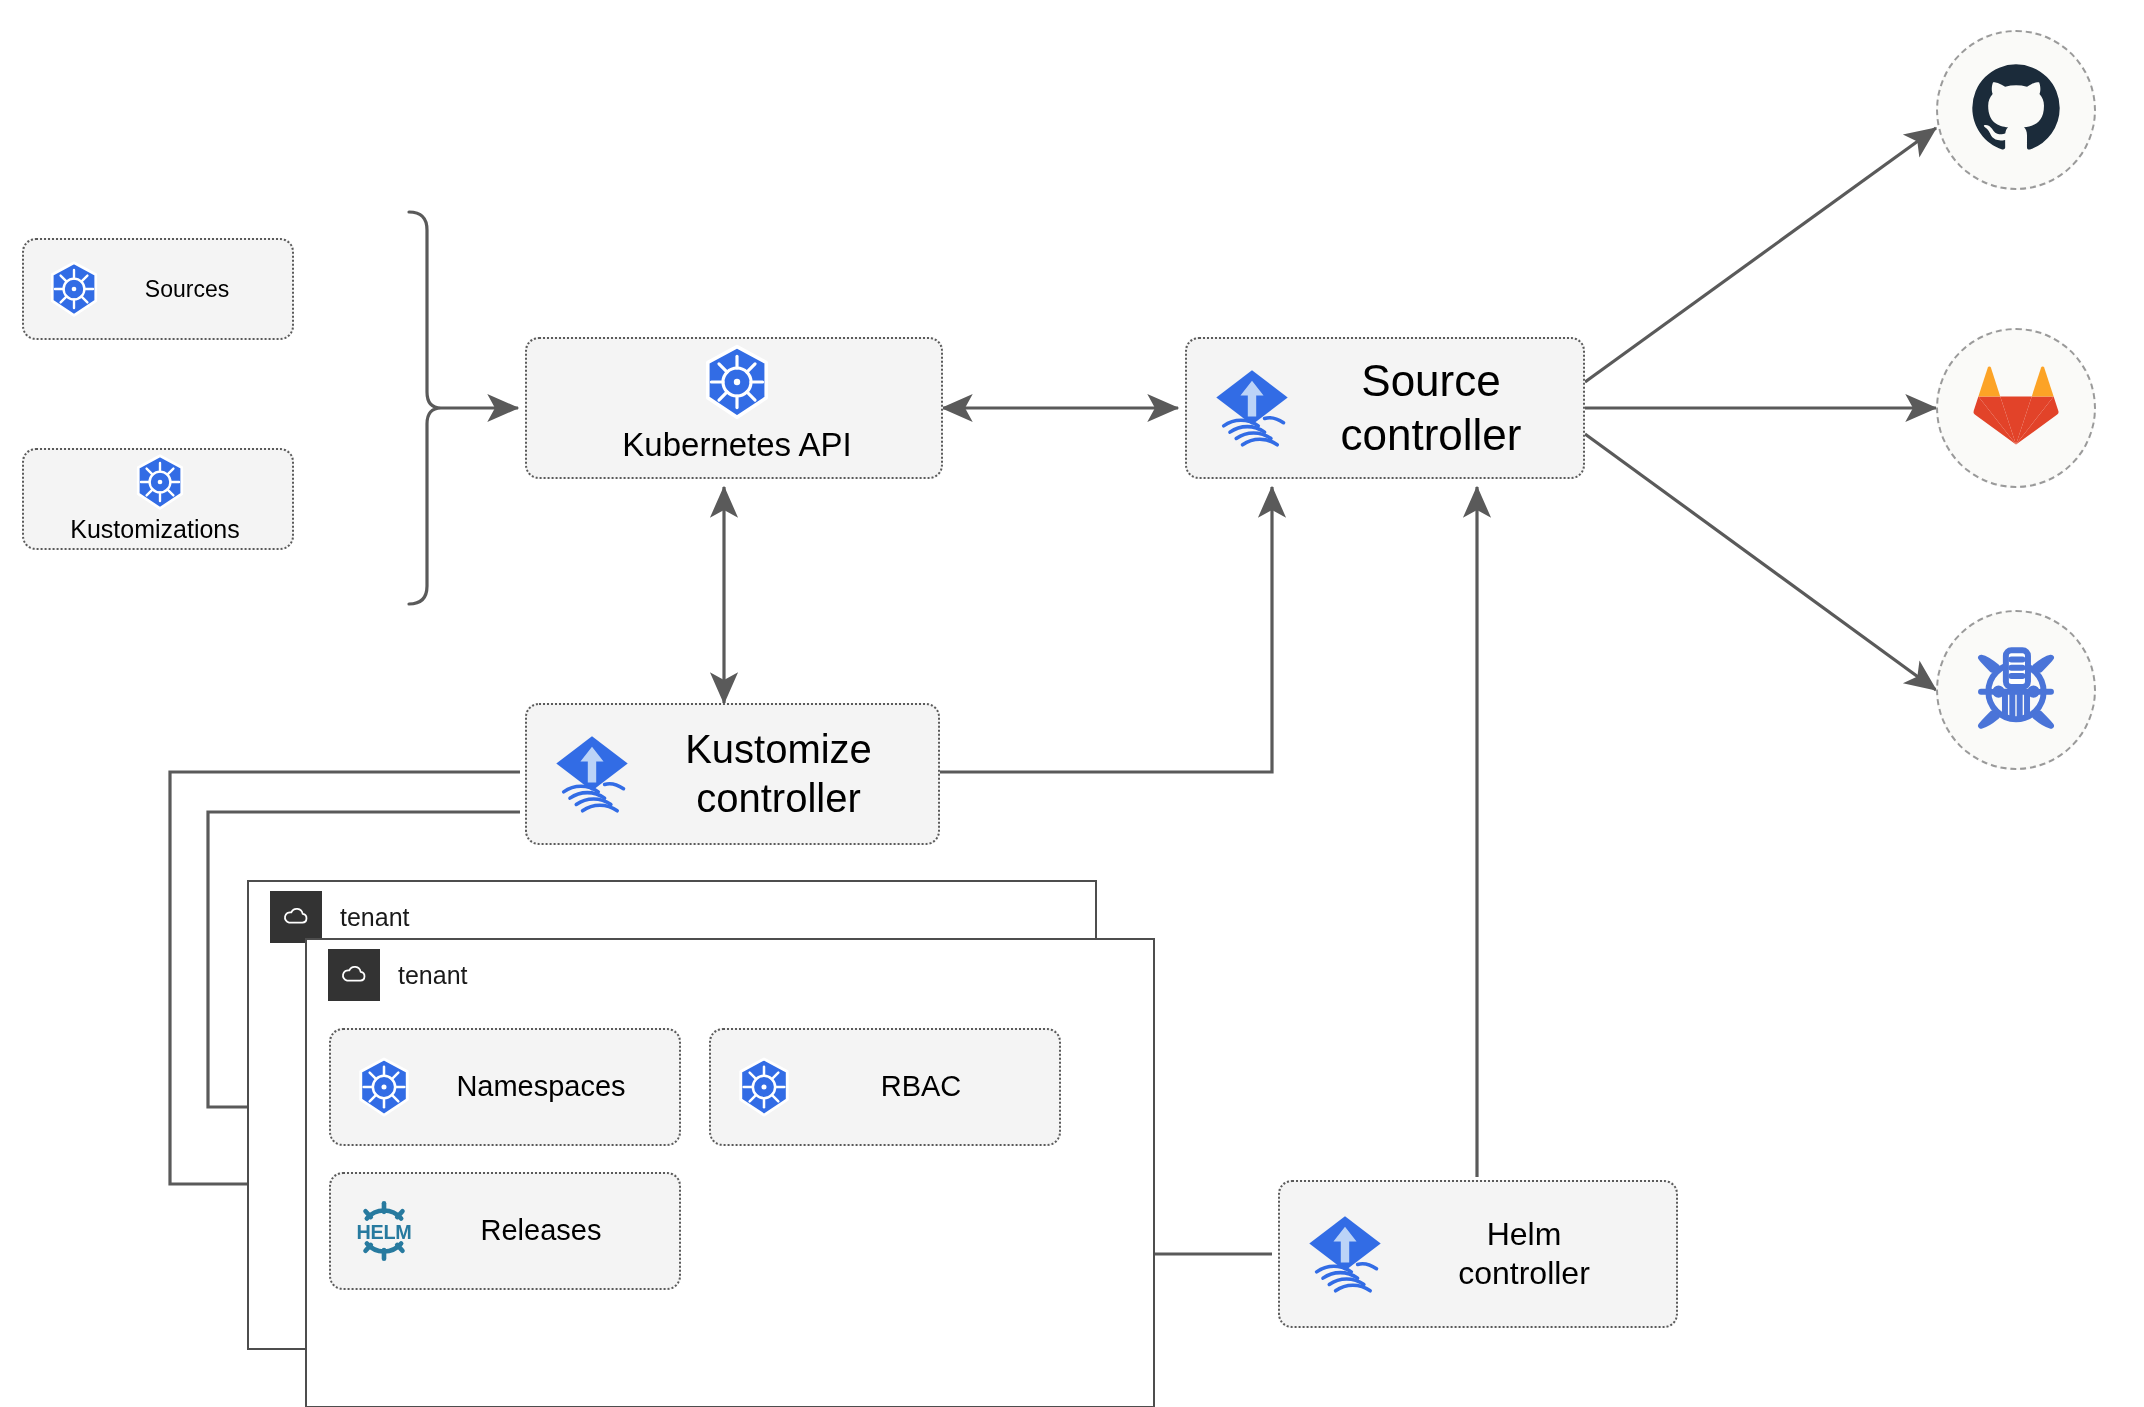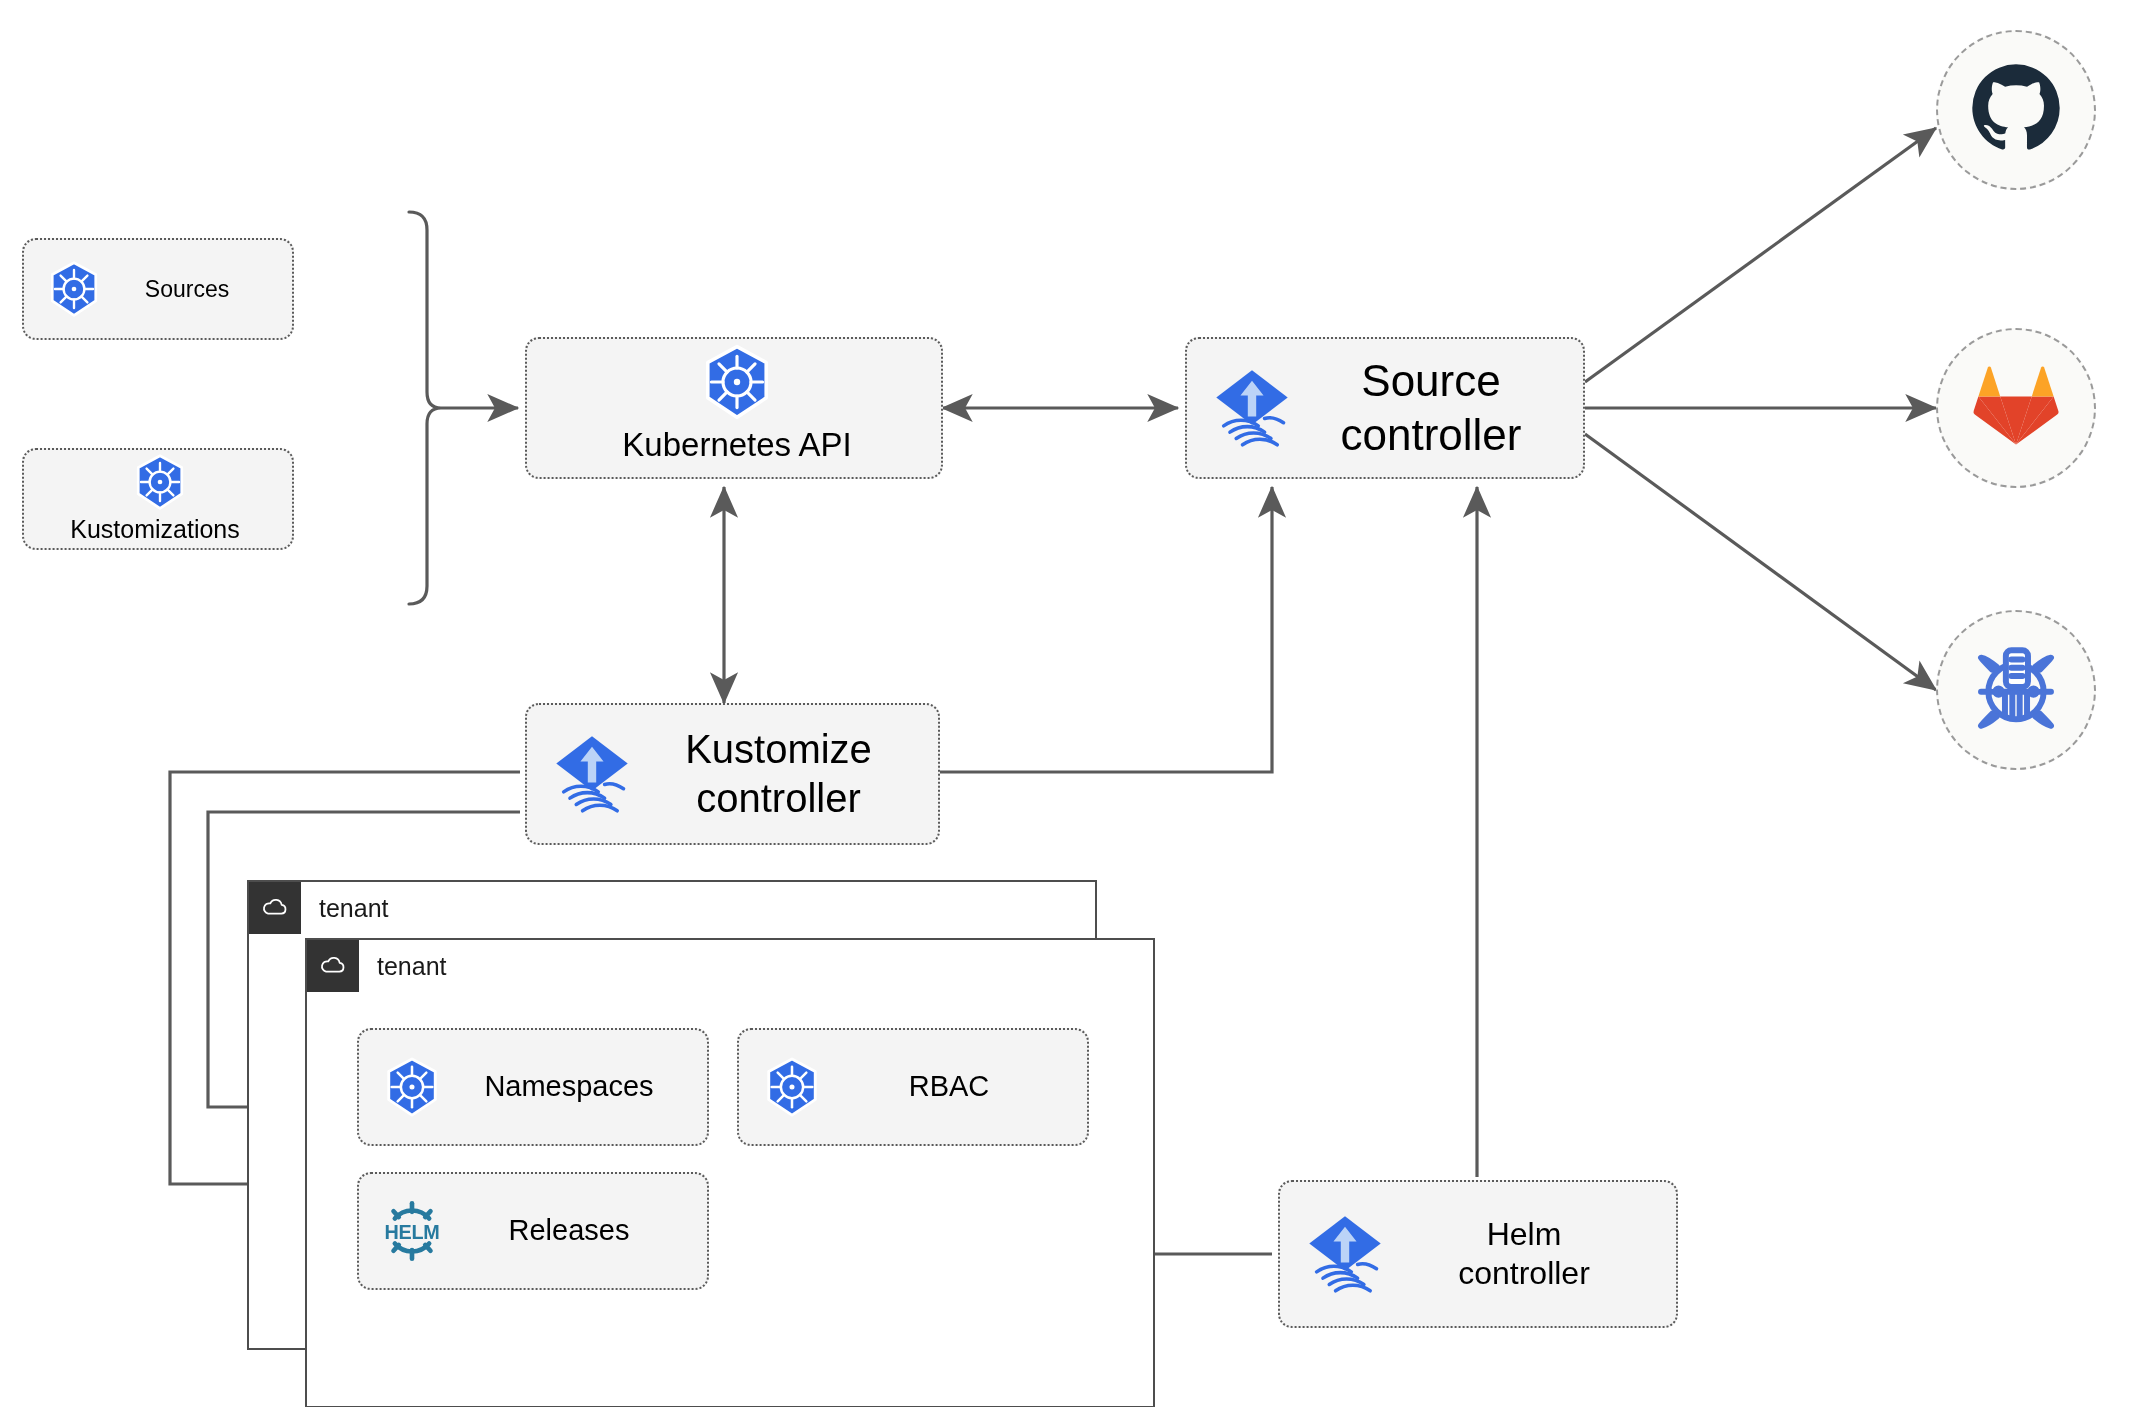--- a/index.html
+++ b/index.html
@@ -73,25 +73,26 @@
   }
   
   .tenant-panel {
     position: absolute;
     background: #ffffff;
     border: 2.6px solid #4d4d4d;
     z-index: 2;
   }
   .tenant-head {
     position: absolute;
-    top: 0; left: 0;
+    top: 9px; left: 0;
     height: 52px;
     display: flex;
     align-items: center;
     background: #ffffff;
+    padding-left: 21px;
   }
   .tenant-badge {
     width: 52px; height: 52px;
     background: #333333;
     display: flex;
     align-items: center;
     justify-content: center;
     flex: 0 0 auto;
   }
   .tenant-title {
@@ -99,21 +100,21 @@
     color: #1a1a1a;
     padding-left: 18px;
     white-space: nowrap;
   }
   .tenant-body {
     position: absolute;
     left: 0; top: 52px; right: 0; bottom: 0;
   }
   .res-grid {
     position: absolute;
-    left: 50px; top: 36px;
+    left: 22px; top: 36px;
     display: grid;
     grid-template-columns: 352px 352px;
     grid-template-rows: 118px 118px;
     column-gap: 28px;
     row-gap: 26px;
   }
   .res-grid .node { position: relative; left: auto; top: auto; }
 </style>
 </head>
 <body>

